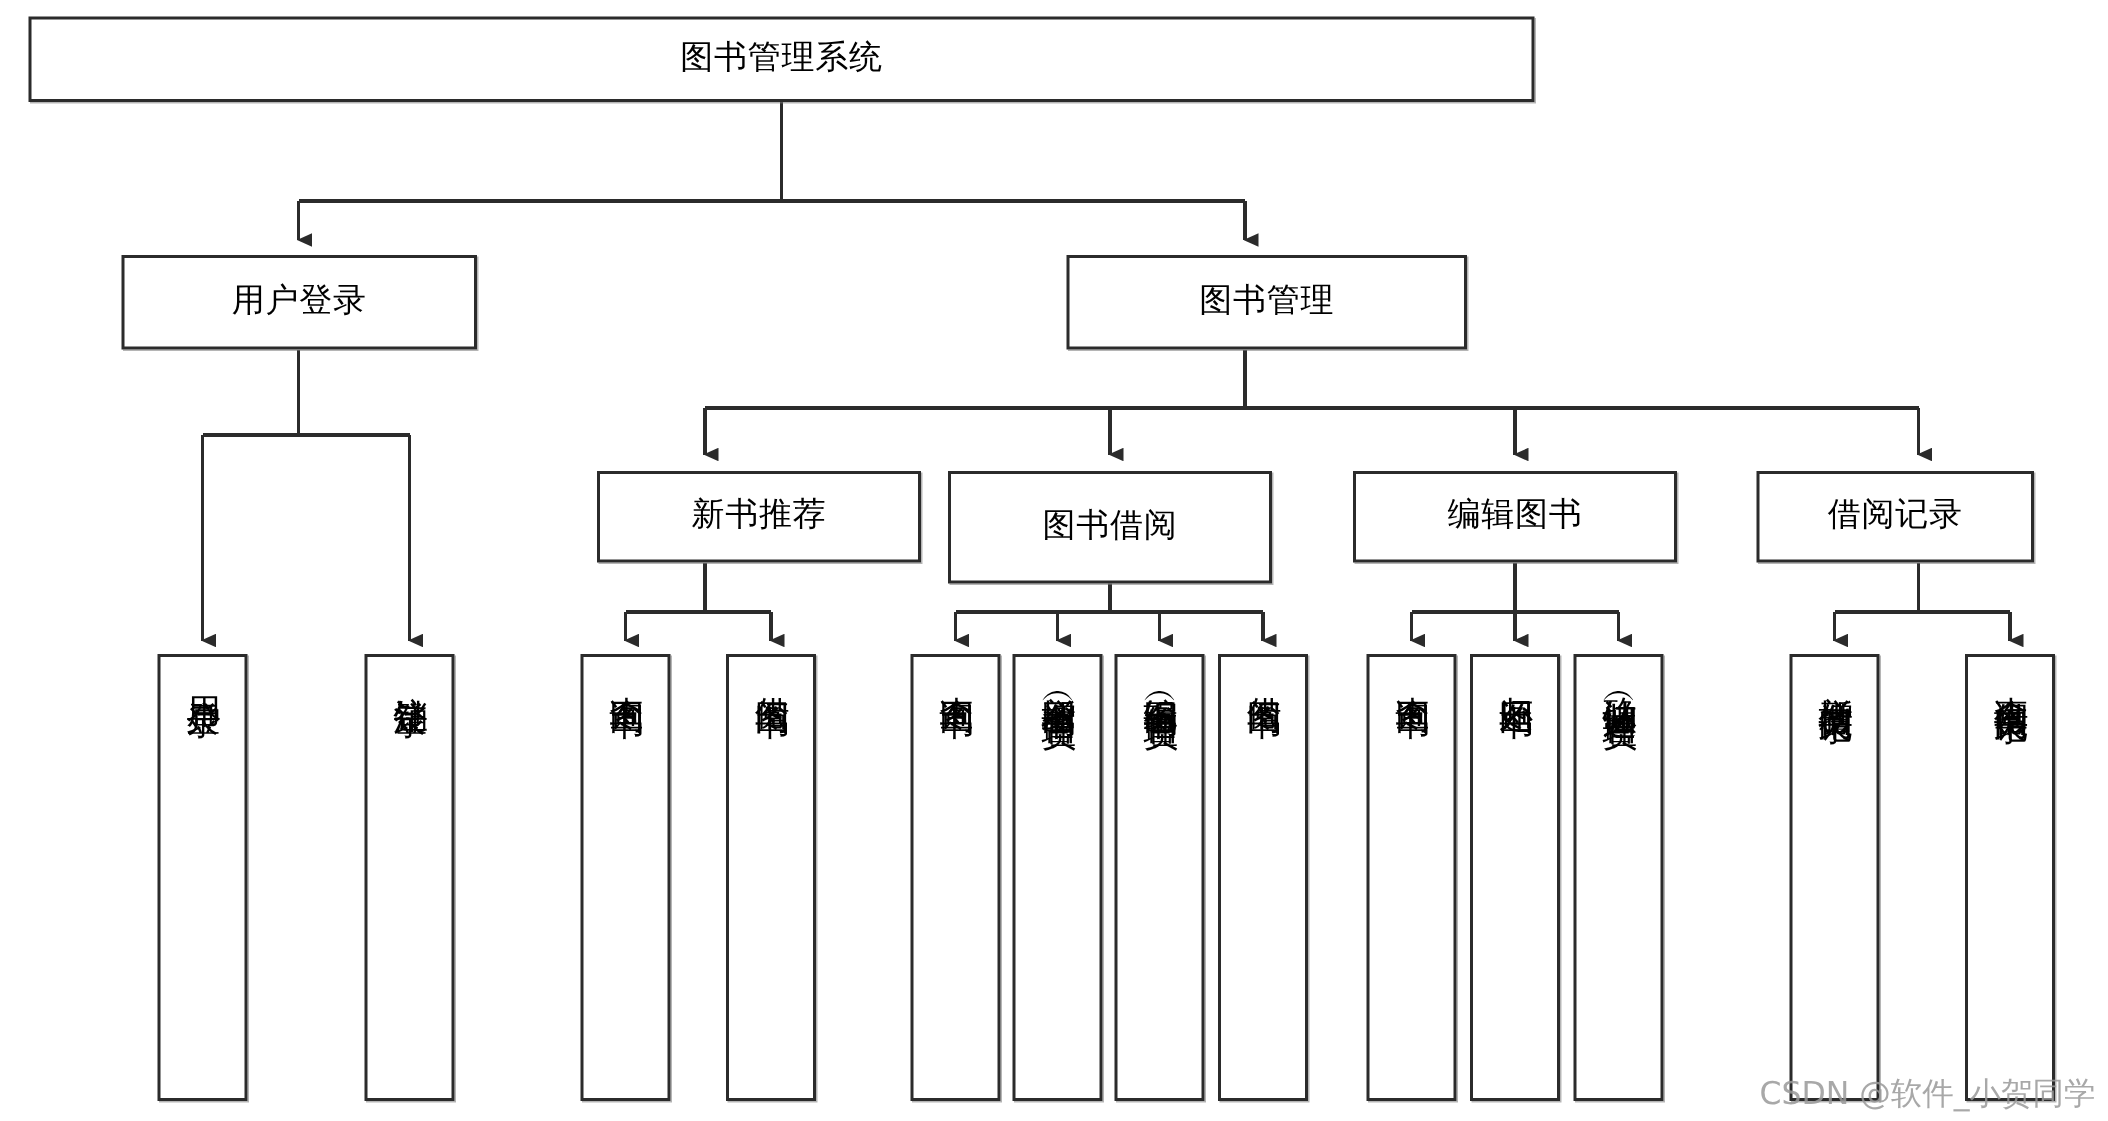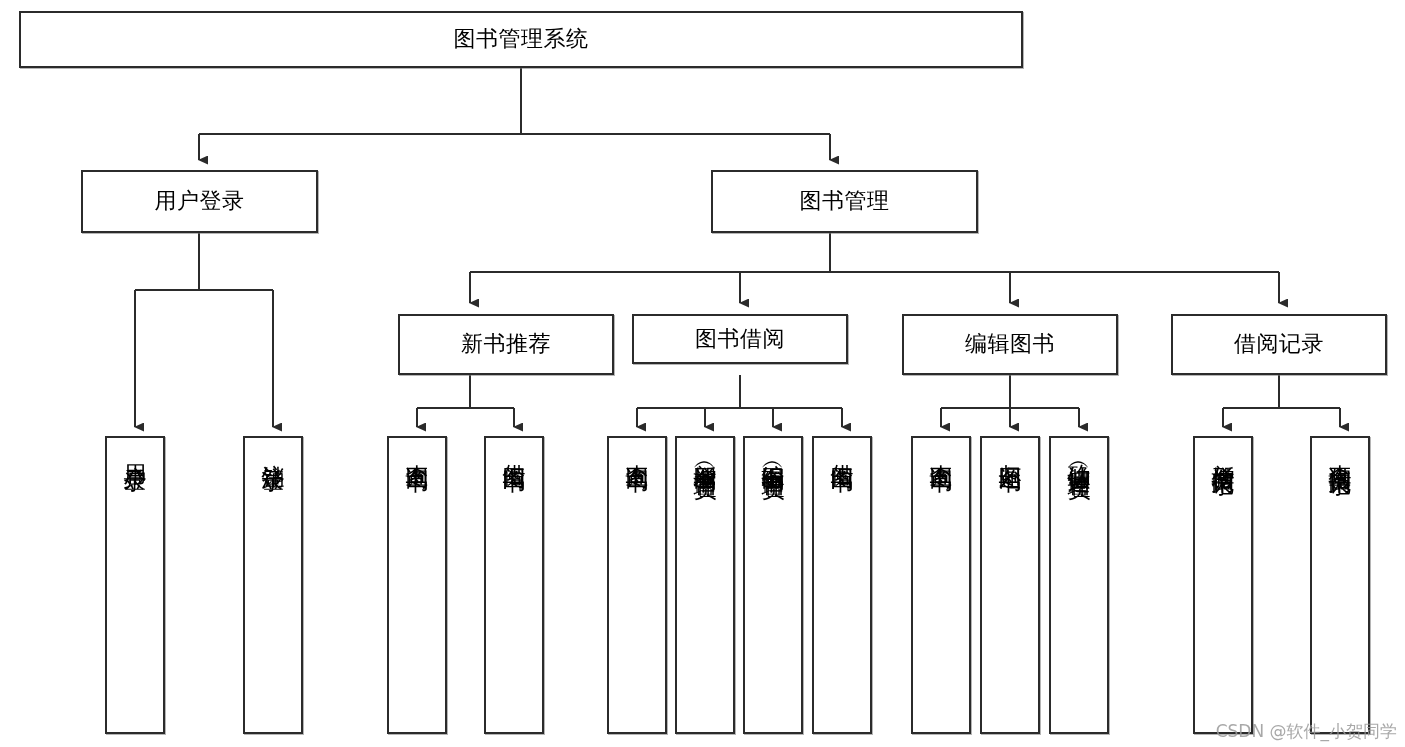--- a/index.html
+++ b/index.html
@@ -55,21 +55,21 @@
     writing-mode: vertical-rl;
     text-orientation: upright;
     font-size: 23px;
     line-height: 1.08;
     letter-spacing: 2px;
   }
   #watermark {
     position: absolute;
     right: 8px;
     bottom: 4px;
-    font-size: 17px;
+    font-size: 21px;
     color: #9a9a9a;
     opacity: 0.85;
     white-space: nowrap;
     font-family: "DejaVu Sans", "Liberation Sans", sans-serif;
   }
 </style>
 </head>
 <body>
 
 <div id="diagram-root">
@@ -132,27 +132,27 @@
   <div class="node-box horizontal" style="left:81px; top:170px; width:237px; height:63px;">
     <span class="node-label">用户登录</span>
   </div>
   <div class="node-box horizontal" style="left:711px; top:170px; width:267px; height:63px;">
     <span class="node-label">图书管理</span>
   </div>
 
   <div class="node-box horizontal" style="left:362px; top:314px; width:216px; height:61px;margin-left:36px;">
     <span class="node-label">新书推荐</span>
   </div>
-  <div class="node-box horizontal" style="left:632px; top:314px; width:216px; height:50px;">
+  <div class="node-box horizontal" style="left:632px; top:314px; width:216px; height:75px;">
     <span class="node-label">图书借阅</span>
   </div>
   <div class="node-box horizontal" style="left:902px; top:314px; width:216px; height:61px;">
     <span class="node-label">编辑图书</span>
   </div>
-  <div class="node-box horizontal" style="left:1171px; top:314px; width:216px; height:61px;">
+  <div class="node-box horizontal" style="left:1171px; top:314px; width:185px; height:61px;">
     <span class="node-label">借阅记录</span>
   </div>
 
   <div class="node-box vertical" style="left:105px; top:436px; width:60px; height:298px;">
     <span class="node-label">用户登录</span>
   </div>
   <div class="node-box vertical" style="left:243px; top:436px; width:60px; height:298px;">
     <span class="node-label">注销登录</span>
   </div>
 

